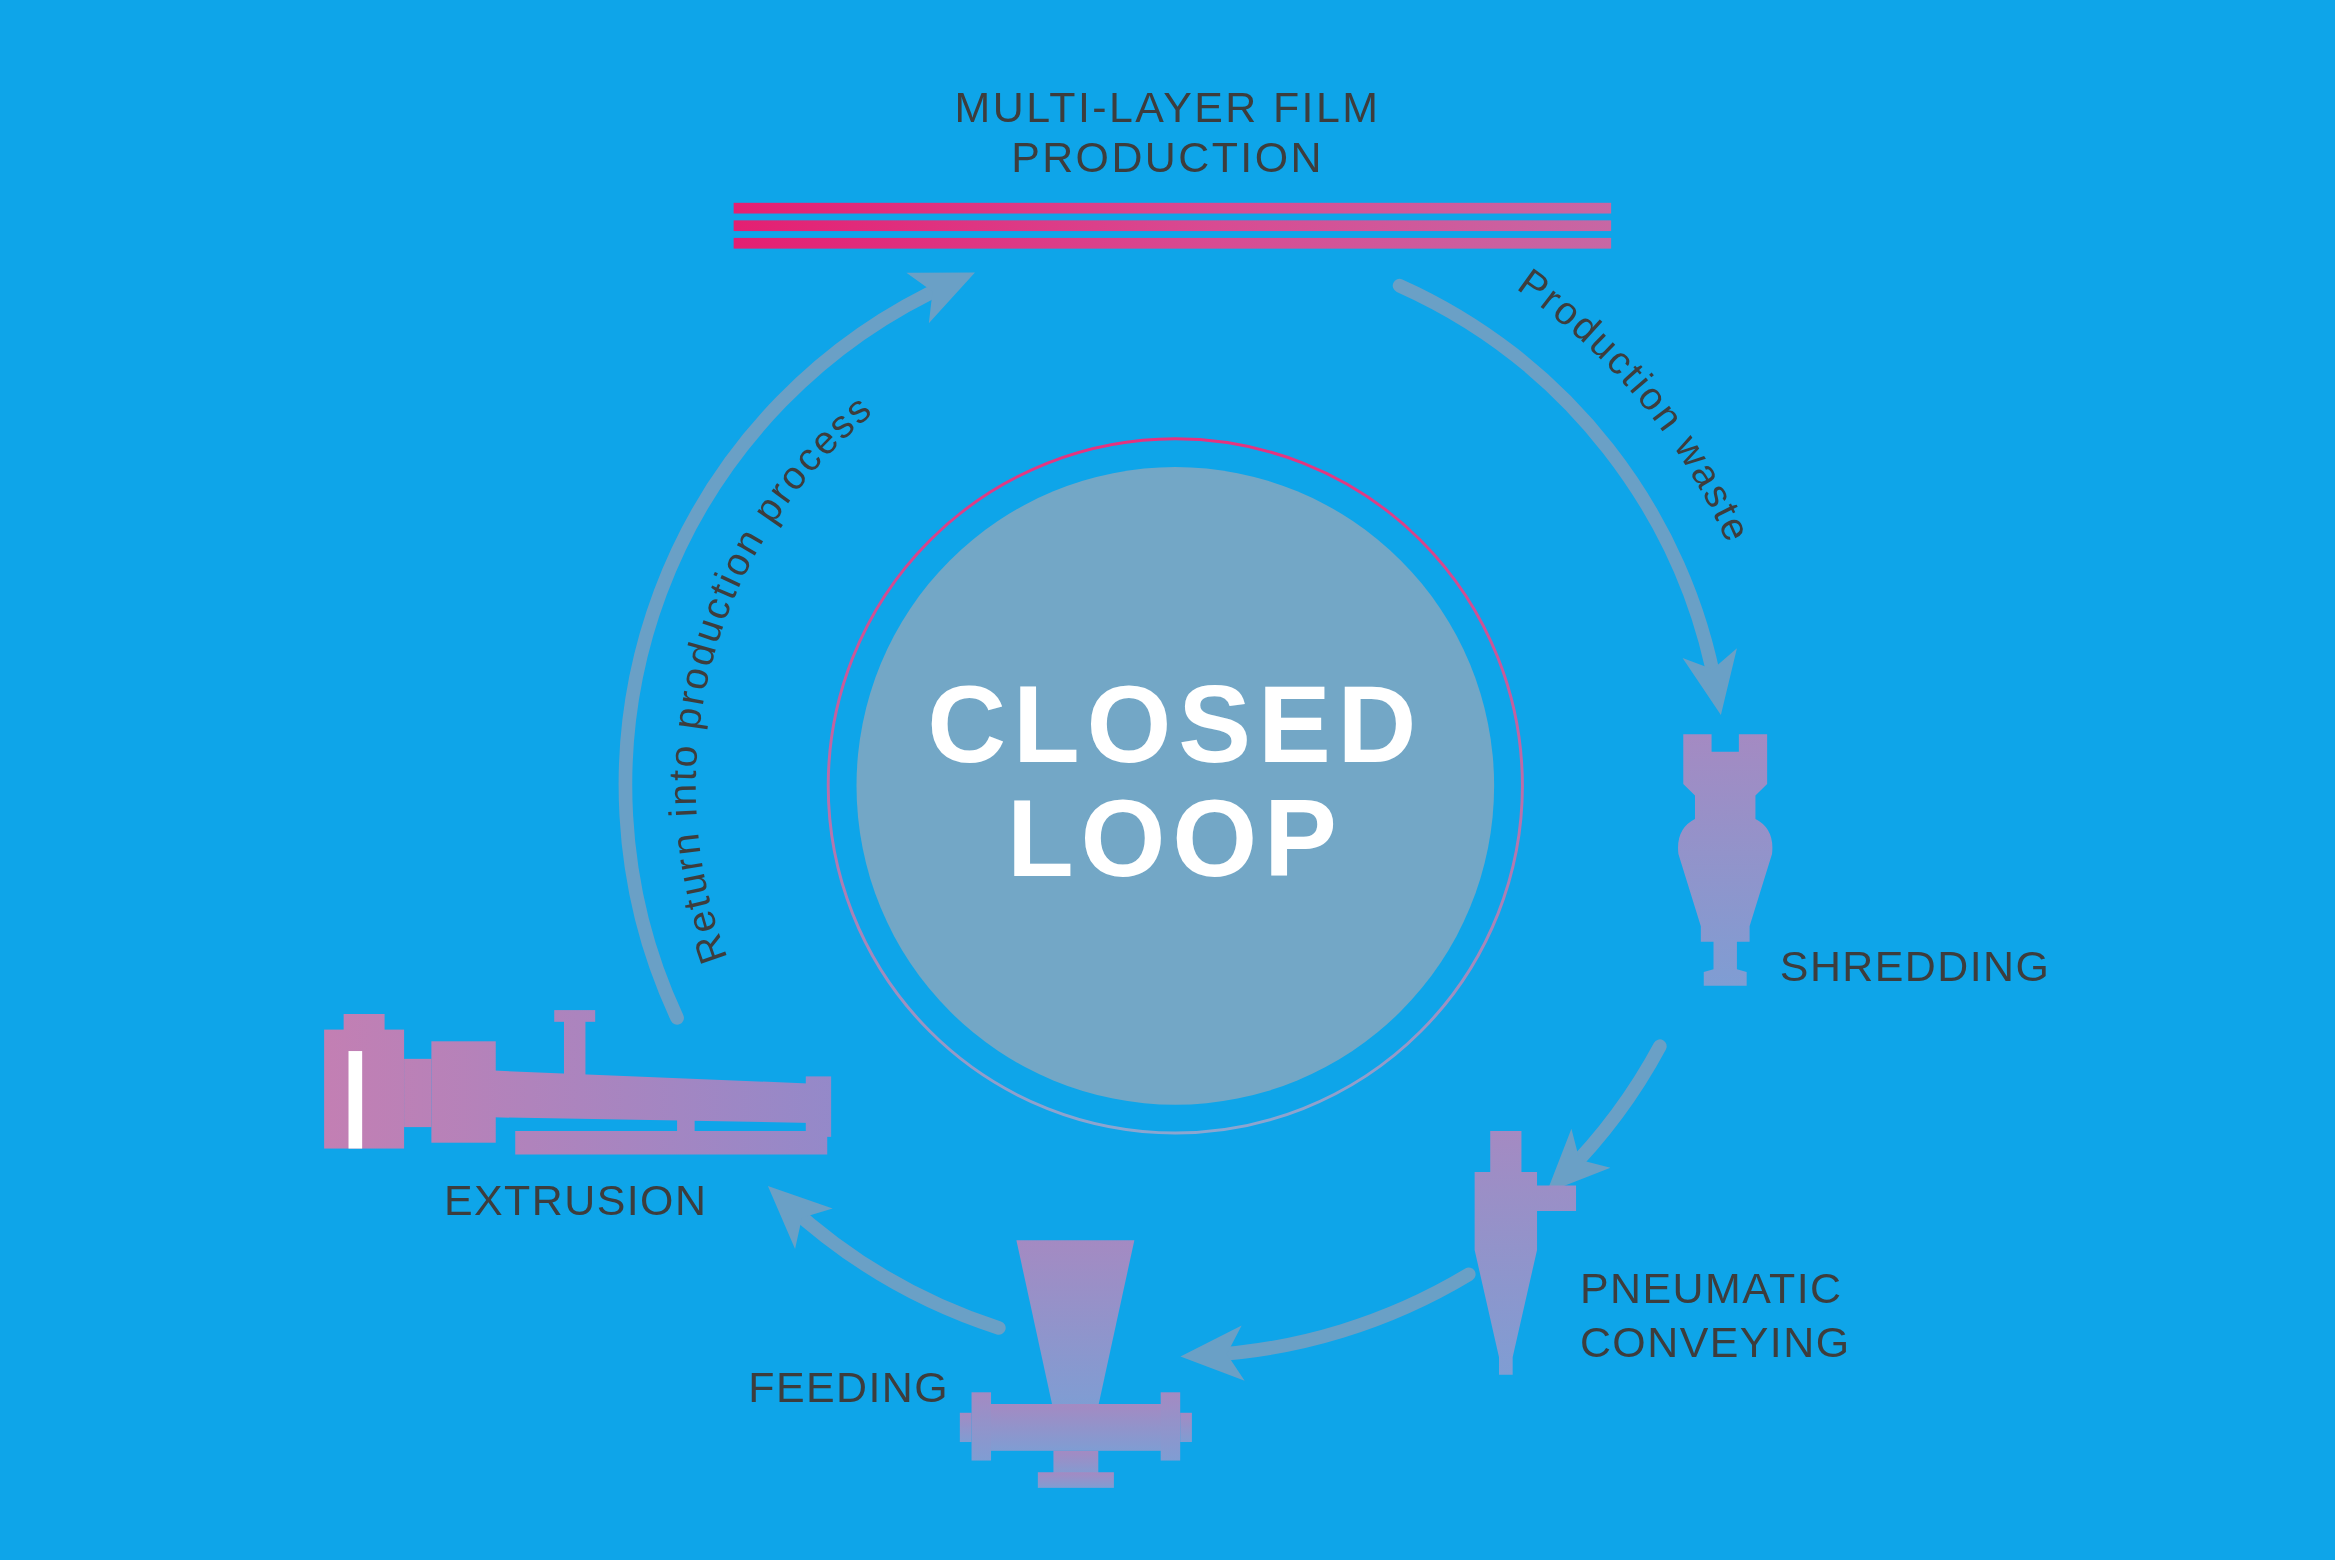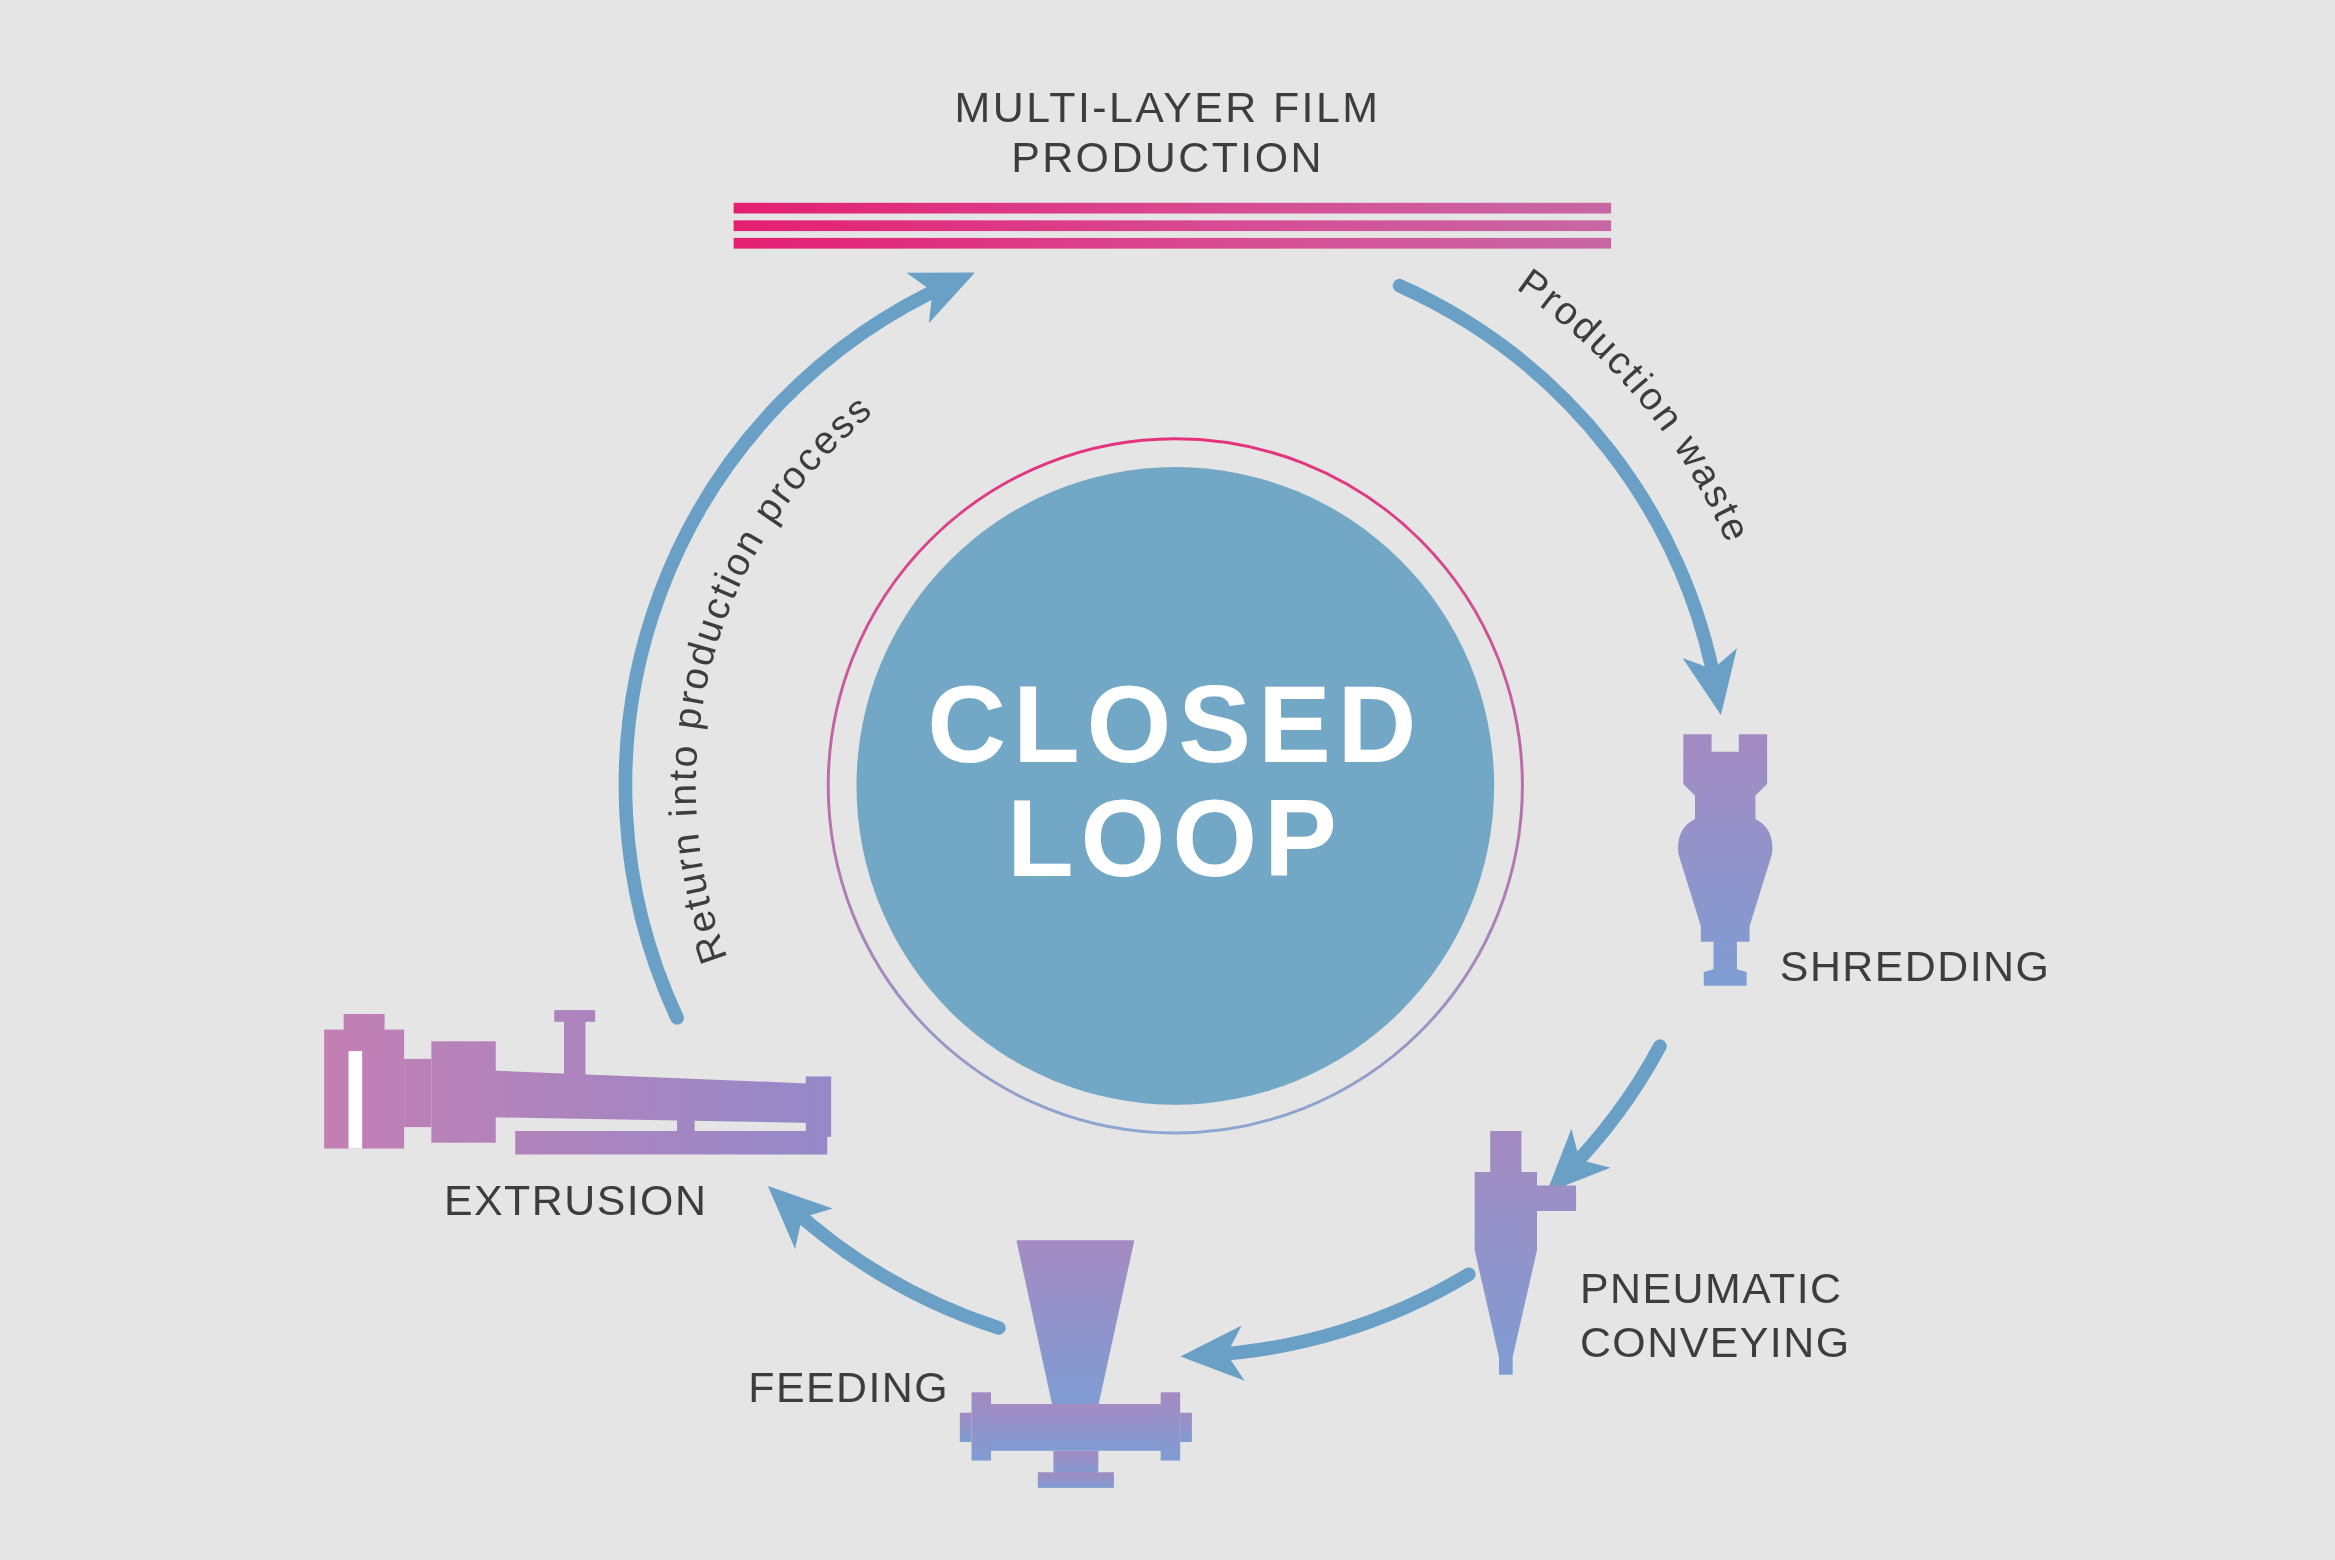--- a/index.html
+++ b/index.html
@@ -8,21 +8,21 @@
     padding: 0;
     background: #ffffff;
     width: 2336px;
     height: 1560px;
     overflow: hidden;
   }
   .canvas {
     position: relative;
     width: 2336px;
     height: 1560px;
-    background: #e5e5e5;
+    background: #0ea5e9;
     font-family: "Liberation Sans", sans-serif;
   }
   svg { display: block; }
 
   .t-title {
     font-family: "Liberation Sans", sans-serif;
     font-size: 44px;
     letter-spacing: 2.5px;
     fill: #3d3d3d;
     text-anchor: middle;

